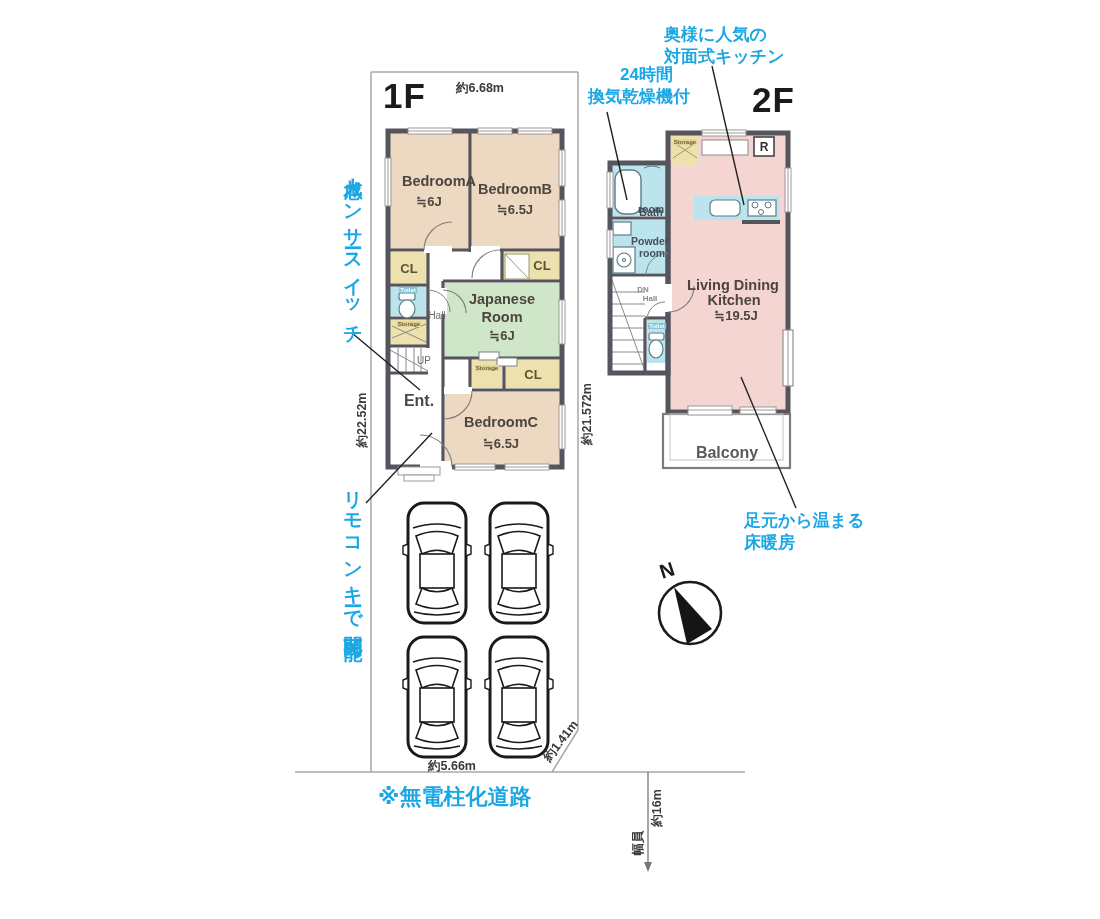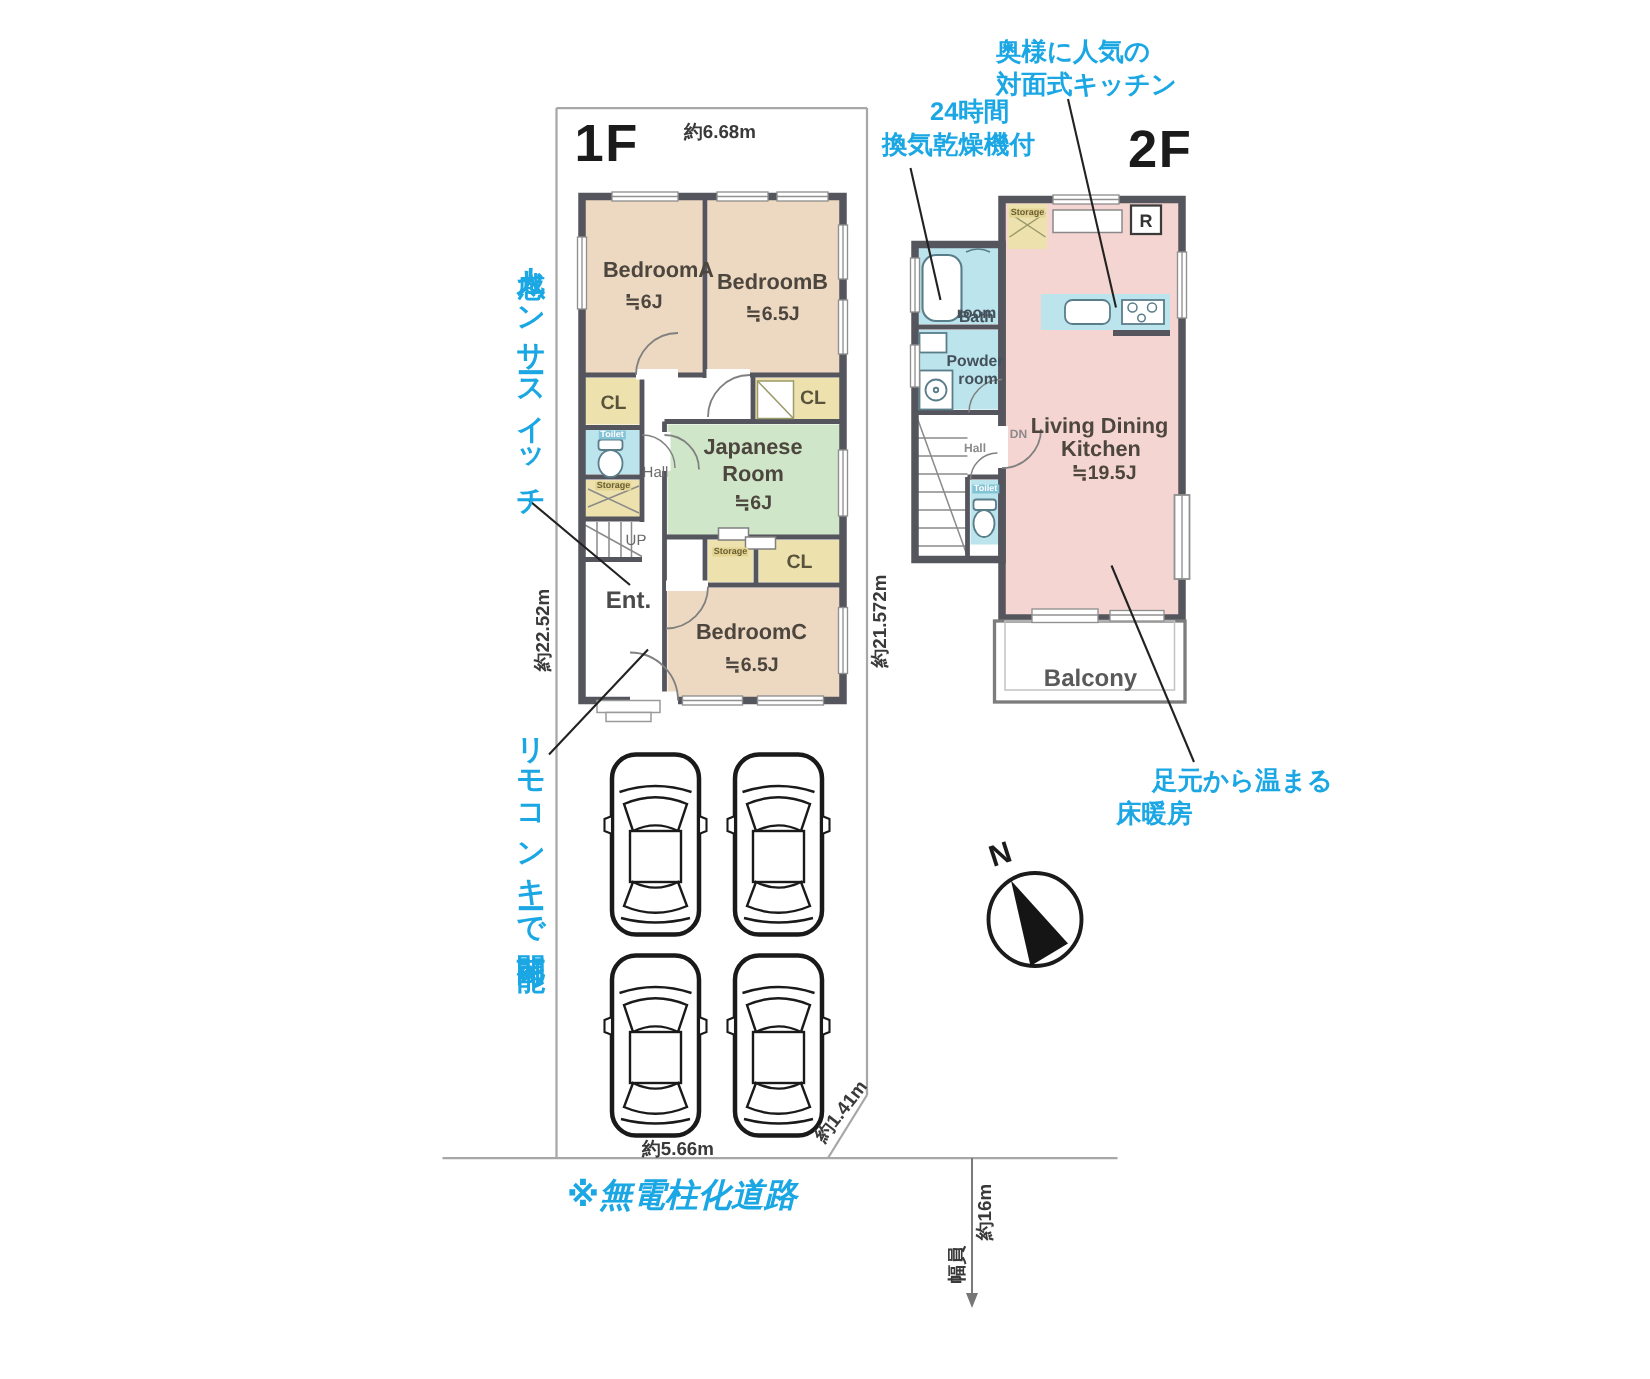--- a/index.html
+++ b/index.html
@@ -290,35 +290,35 @@
 <div class="t tinys c" style="left:409px;top:324px;">Storage</div>
 <div class="t tinys c" style="left:487px;top:368px;">Storage</div>
 <div class="t hallt c" style="left:437px;top:316px;">Hall</div>
 <div class="t hallt c" style="left:424px;top:361px;">UP</div>
 <div class="t mid c" style="left:419px;top:401px;">Ent.</div>
 
 <div class="t small c" style="left:651px;top:212px;">Bath</div>
 <div class="t small c" style="left:651px;top:209px;">room</div>
 <div class="t small c" style="left:650px;top:241px;">Powder</div>
 <div class="t small c" style="left:652px;top:253px;">room</div>
-<div class="t graysm c" style="left:643px;top:290px;margin-left:36px;">DN</div>
+<div class="t graysm c" style="left:643px;top:290px;">DN</div>
 <div class="t graysm c" style="left:650px;top:299px;">Hall</div>
 <div class="t tinyt c" style="left:657px;top:326px;">Toilet</div>
 <div class="t tinys c" style="left:685px;top:142px;">Storage</div>
 <div class="t rlab c" style="left:764px;top:147px;">R</div>
 <div class="t room c" style="left:733px;top:285px;">Living Dining</div>
 <div class="t room c" style="left:734px;top:300px;">Kitchen</div>
 <div class="t size c" style="left:736px;top:315px;">≒19.5J</div>
 <div class="t mid c" style="left:727px;top:453px;color:#5a5a5a;">Balcony</div>
 
 <div class="t vert" style="left:344px;top:163px;">人感センサースイッチ</div>
 <div class="t vert" style="left:344px;top:477px;">リモコンキーで開閉可能</div>
 <div class="t ann" style="left:588px;top:66px;margin-left:32px;">24時間</div>
 <div class="t ann" style="left:588px;top:88px;">換気乾燥機付</div>
 <div class="t ann" style="left:664px;top:26px;">奥様に人気の</div>
 <div class="t ann" style="left:664px;top:48px;">対面式キッチン</div>
-<div class="t ann" style="left:744px;top:512px;margin-left:24px;">足元から温まる</div>
+<div class="t ann" style="left:744px;top:512px;">足元から温まる</div>
 <div class="t ann" style="left:744px;top:534px;">床暖房</div>
-<div class="t ann-big" style="left:378px;top:786px;font-style:italic;">※無電柱化道路</div>
+<div class="t ann-big" style="left:378px;top:786px;">※無電柱化道路</div>
 
 <div class="t north" style="left:667px;top:570px;">N</div>
 
 </div>
 
 </body></html>

